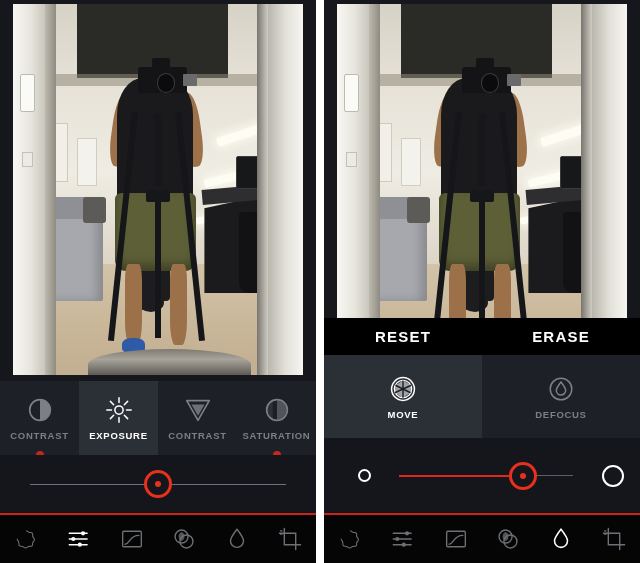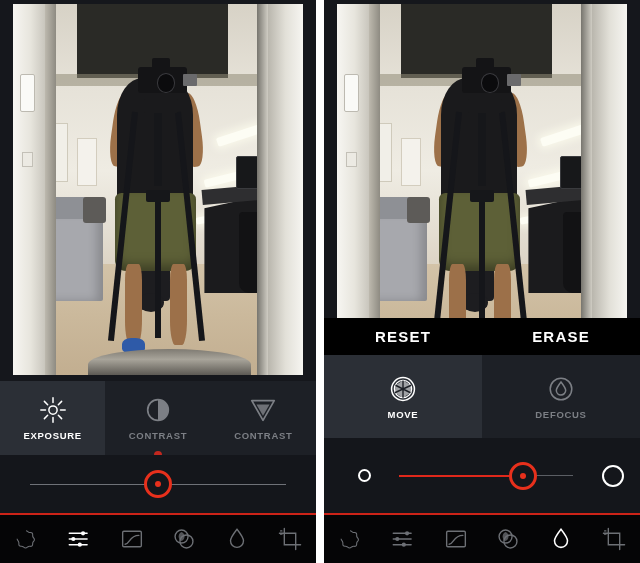--- a/index.html
+++ b/index.html
@@ -412,51 +412,62 @@
           <div class="post-right2"></div>
           <div class="post-right"></div>
           <div class="handle"></div>
           <div class="handle2"></div>
         </div>
       </div>
     </div>
 
     <div class="toolstrip left">
 
-      <div class="tool active">
-        <span class="t-icon">
-          <svg viewBox="0 0 32 32" fill="none" stroke="currentColor" stroke-width="1.6" stroke-linecap="round">
-            <circle cx="16" cy="16" r="4.4"></circle>
-            <path d="M16 3v5M16 24v5M3 16h5M24 16h5M6.8 6.8l3.5 3.5M21.7 21.7l3.5 3.5M25.2 6.8l-3.5 3.5M10.3 21.7l-3.5 3.5"></path>
-          </svg>
-        </span>
-        <span class="t-label">EXPOSURE</span>
-      </div>
-
       <div class="tool">
         <span class="t-icon">
           <svg viewBox="0 0 32 32">
             <circle cx="16" cy="16" r="11" fill="none" stroke="currentColor" stroke-width="1.8"></circle>
             <path d="M16 5a11 11 0 0 1 0 22z" fill="currentColor"></path>
           </svg>
         </span>
         <span class="t-label">CONTRAST</span>
         <span class="dot"></span>
       </div>
 
+      <div class="tool active">
+        <span class="t-icon">
+          <svg viewBox="0 0 32 32" fill="none" stroke="currentColor" stroke-width="1.6" stroke-linecap="round">
+            <circle cx="16" cy="16" r="4.4"></circle>
+            <path d="M16 3v5M16 24v5M3 16h5M24 16h5M6.8 6.8l3.5 3.5M21.7 21.7l3.5 3.5M25.2 6.8l-3.5 3.5M10.3 21.7l-3.5 3.5"></path>
+          </svg>
+        </span>
+        <span class="t-label">EXPOSURE</span>
+      </div>
+
       <div class="tool">
         <span class="t-icon">
           <svg viewBox="0 0 32 32">
             <path d="M4 6h24L16 27z" fill="none" stroke="currentColor" stroke-width="1.8" stroke-linejoin="round"></path>
             <path d="M9 10h14l-7 12z" fill="currentColor" opacity=".85"></path>
           </svg>
         </span>
         <span class="t-label">CONTRAST</span>
       </div>
 
+      <div class="tool">
+        <span class="t-icon">
+          <svg viewBox="0 0 32 32">
+            <circle cx="16" cy="16" r="11" fill="none" stroke="currentColor" stroke-width="1.8"></circle>
+            <path d="M16 6a10 10 0 0 1 0 20z" fill="currentColor" opacity=".55"></path>
+            <path d="M11.5 6.6a10 10 0 0 0 0 18.8z" fill="currentColor" opacity=".18"></path>
+          </svg>
+        </span>
+        <span class="t-label">SATURATION</span>
+        <span class="dot"></span>
+      </div>
     </div>
 
     <div class="sliderarea left">
       <div class="slider-row">
         <div class="track-plain"></div>
         <div class="knob" style="left:158px"></div>
       </div>
     </div>
 
     <div class="bottomnav">

